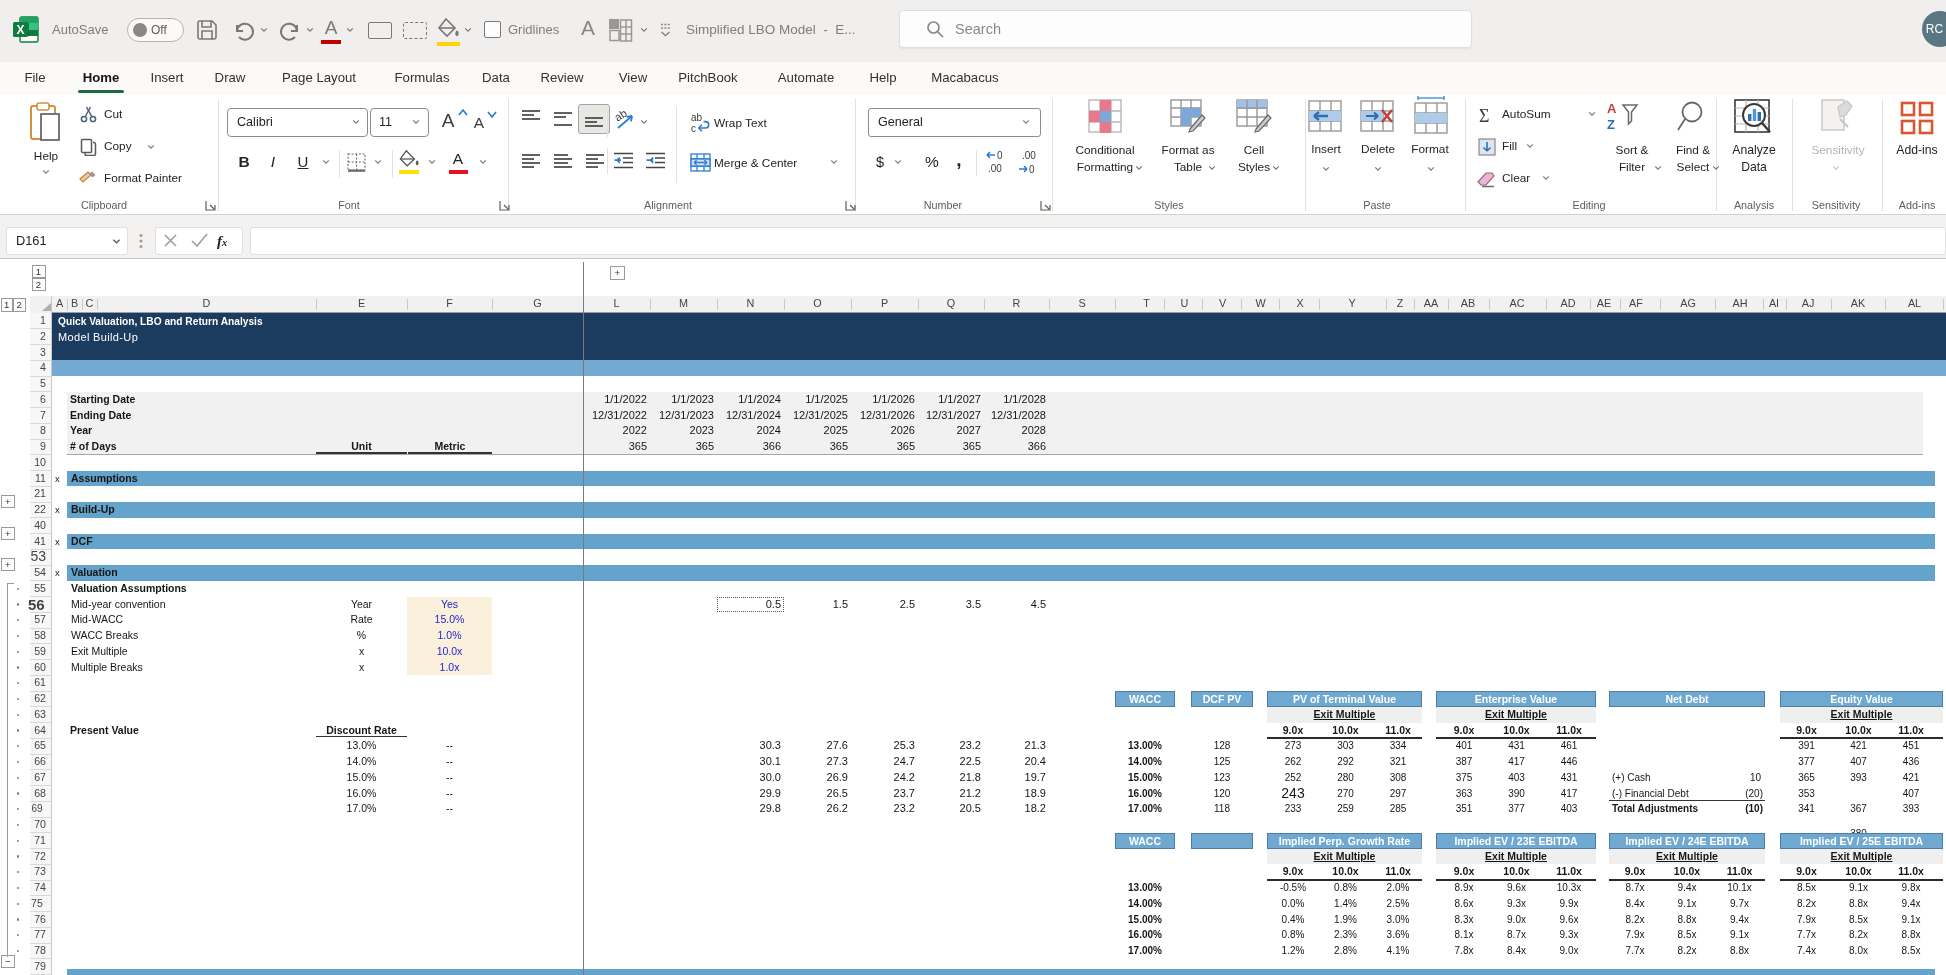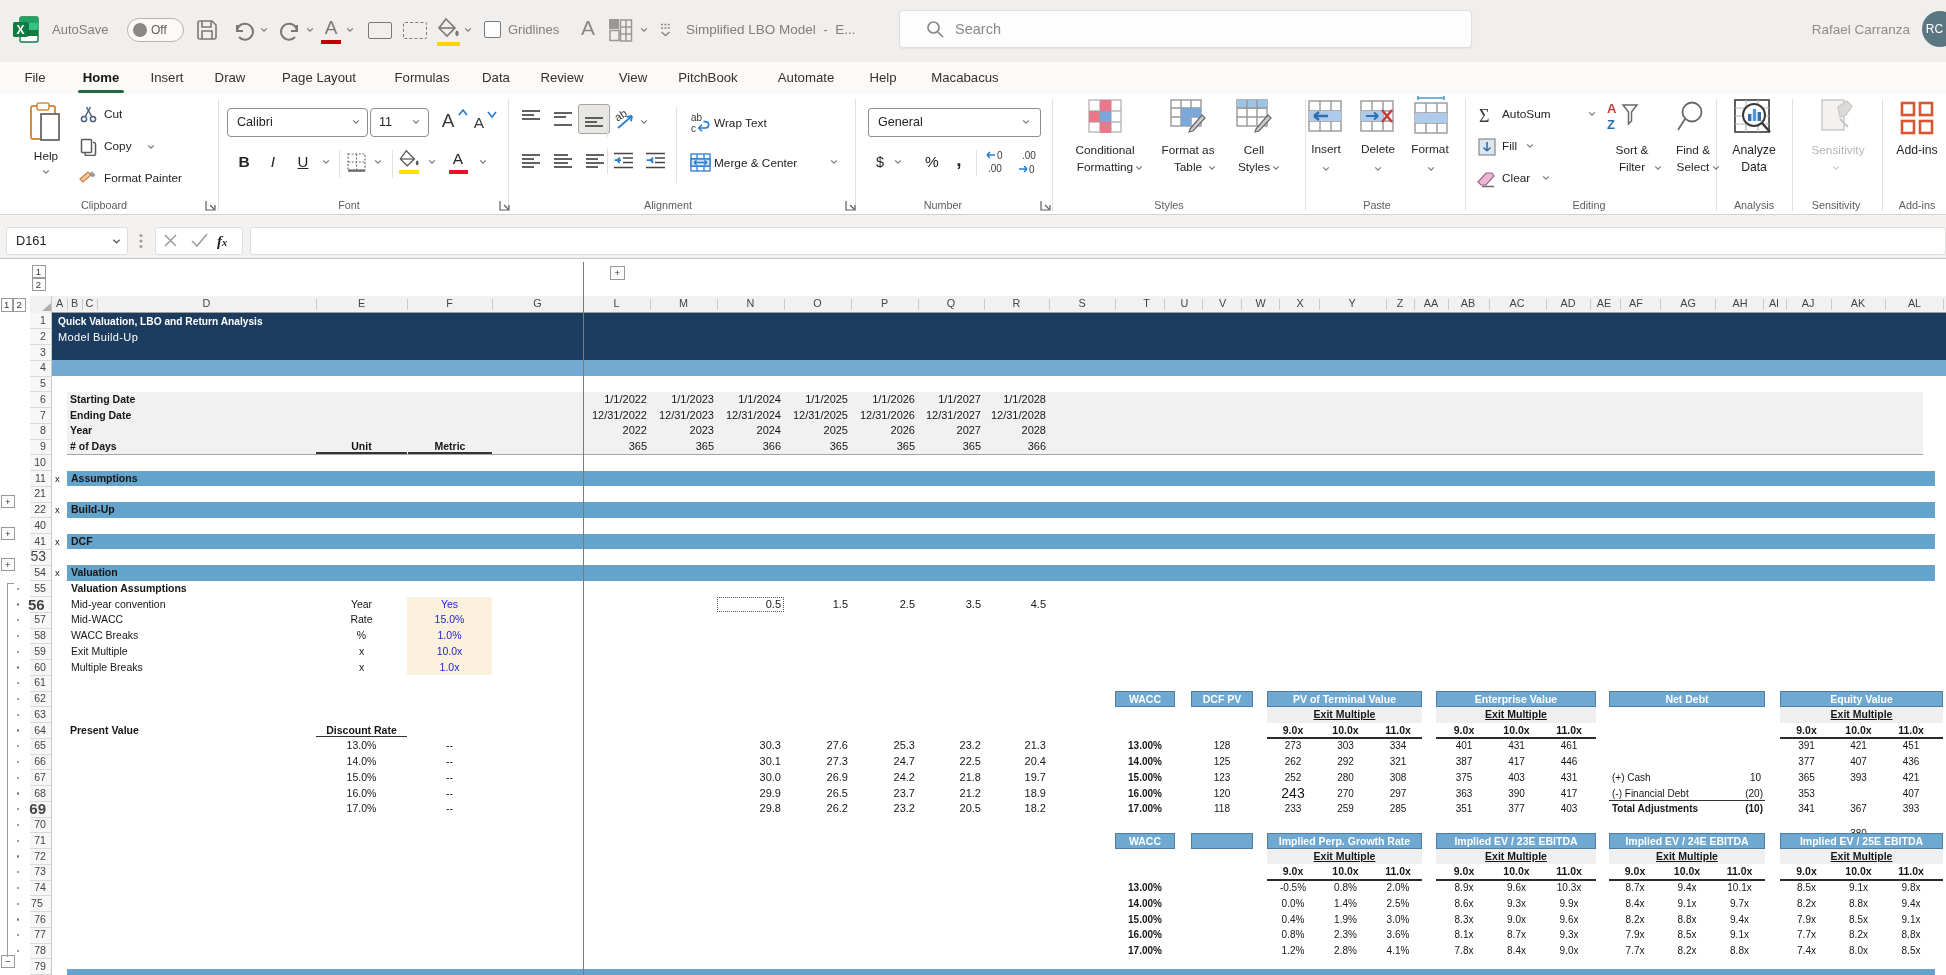--- a/index.html
+++ b/index.html
@@ -73,21 +73,20 @@
       <path d="M3 2.5 h9 M3 6 h9" stroke-dasharray="2 1.4"></path>
       <path d="M3.5 10 L7.5 13.5 L11.5 10"></path>
     </svg>
 <div class="ap" style="left:686.0px;top:0.0px;width:260.0px;height:60.0px;font-size:13.5px;font-weight:400;color:#807e7c;text-align:left;line-height:60.0px;white-space:nowrap;">Simplified LBO Model&nbsp;&nbsp;-&nbsp;&nbsp;E...</div>
 <div class="ap" style="left:899.0px;top:10.0px;width:573.0px;height:38.0px;background:#fdfdfd;border:1px solid #e1dfdd;border-radius:4px;box-shadow:0 1px 2px rgba(0,0,0,.06);"></div>
 <svg class="ap" style="left:925px;top:19px" width="20" height="20" viewBox="0 0 20 20" fill="none" stroke="#8a8886" stroke-width="1.7">
       <circle cx="8.5" cy="8.5" r="5.5"></circle>
       <path d="M12.8 12.8 L18 18"></path>
     </svg>
 <div class="ap" style="left:955.0px;top:10.0px;width:100.0px;height:38.0px;font-size:14.5px;font-weight:400;color:#8a8886;text-align:left;line-height:38.0px;white-space:nowrap;">Search</div>
-<div class="ap" style="left:1770.0px;top:0.0px;width:140.0px;height:60.0px;font-size:13.5px;font-weight:400;color:#8f8d8b;text-align:right;line-height:60.0px;white-space:nowrap;">Rafael Carranza</div>
 <div class="ap" style="left:1922.0px;top:11.0px;width:36.0px;height:36.0px;background:#5b7683;border-radius:50%;"></div>
 <div class="ap" style="left:1922.0px;top:11.0px;width:25.0px;height:36.0px;font-size:12.0px;font-weight:400;color:#fff;text-align:center;line-height:36.0px;white-space:nowrap;">RC</div>
 <div class="ap" style="left:0.0px;top:62.0px;width:1946.0px;height:33.0px;background:#fbfaf9;"></div>
 <div class="ap" style="left:-35.0px;top:62.0px;width:140.0px;height:31.0px;font-size:13.2px;font-weight:400;color:#33312f;text-align:center;line-height:31.0px;white-space:nowrap;">File</div>
 <div class="ap" style="left:31.0px;top:62.0px;width:140.0px;height:31.0px;font-size:13.2px;font-weight:700;color:#151514;text-align:center;line-height:31.0px;white-space:nowrap;">Home</div>
 <div class="ap" style="left:97.0px;top:62.0px;width:140.0px;height:31.0px;font-size:13.2px;font-weight:400;color:#33312f;text-align:center;line-height:31.0px;white-space:nowrap;">Insert</div>
 <div class="ap" style="left:160.0px;top:62.0px;width:140.0px;height:31.0px;font-size:13.2px;font-weight:400;color:#33312f;text-align:center;line-height:31.0px;white-space:nowrap;">Draw</div>
 <div class="ap" style="left:249.0px;top:62.0px;width:140.0px;height:31.0px;font-size:13.2px;font-weight:400;color:#33312f;text-align:center;line-height:31.0px;white-space:nowrap;">Page Layout</div>
 <div class="ap" style="left:352.0px;top:62.0px;width:140.0px;height:31.0px;font-size:13.2px;font-weight:400;color:#33312f;text-align:center;line-height:31.0px;white-space:nowrap;">Formulas</div>
 <div class="ap" style="left:426.0px;top:62.0px;width:140.0px;height:31.0px;font-size:13.2px;font-weight:400;color:#33312f;text-align:center;line-height:31.0px;white-space:nowrap;">Data</div>
@@ -591,21 +590,21 @@
 <div class="ap" style="left:28.0px;top:722.5px;width:18.0px;height:15.8px;font-size:10.6px;font-weight:400;color:#444;text-align:right;line-height:15.8px;white-space:nowrap;">64</div>
 <div class="ap" style="left:30.0px;top:753.5px;width:21.0px;height:1.0px;background:#d9d9d9;"></div>
 <div class="ap" style="left:28.0px;top:738.2px;width:18.0px;height:15.8px;font-size:10.6px;font-weight:400;color:#444;text-align:right;line-height:15.8px;white-space:nowrap;">65</div>
 <div class="ap" style="left:30.0px;top:769.2px;width:21.0px;height:1.0px;background:#d9d9d9;"></div>
 <div class="ap" style="left:28.0px;top:754.0px;width:18.0px;height:15.8px;font-size:10.6px;font-weight:400;color:#444;text-align:right;line-height:15.8px;white-space:nowrap;">66</div>
 <div class="ap" style="left:30.0px;top:785.0px;width:21.0px;height:1.0px;background:#d9d9d9;"></div>
 <div class="ap" style="left:28.0px;top:769.8px;width:18.0px;height:15.8px;font-size:10.6px;font-weight:400;color:#444;text-align:right;line-height:15.8px;white-space:nowrap;">67</div>
 <div class="ap" style="left:30.0px;top:800.8px;width:21.0px;height:1.0px;background:#d9d9d9;"></div>
 <div class="ap" style="left:28.0px;top:785.5px;width:18.0px;height:15.8px;font-size:10.6px;font-weight:400;color:#444;text-align:right;line-height:15.8px;white-space:nowrap;">68</div>
 <div class="ap" style="left:30.0px;top:816.5px;width:21.0px;height:1.0px;background:#d9d9d9;"></div>
-<div class="ap" style="left:28.0px;top:801.2px;width:18.0px;height:15.8px;font-size:15px;font-weight:700;color:#444;text-align:right;line-height:15.8px;white-space:nowrap;">69</div>
+<div class="ap" style="left:28.0px;top:801.2px;width:18.0px;height:15.8px;font-size:10px;font-weight:400;color:#444;text-align:center;line-height:15.8px;white-space:nowrap;">69</div>
 <div class="ap" style="left:30.0px;top:832.2px;width:21.0px;height:1.0px;background:#d9d9d9;"></div>
 <div class="ap" style="left:28.0px;top:817.0px;width:18.0px;height:15.8px;font-size:10.6px;font-weight:400;color:#444;text-align:right;line-height:15.8px;white-space:nowrap;">70</div>
 <div class="ap" style="left:30.0px;top:848.0px;width:21.0px;height:1.0px;background:#d9d9d9;"></div>
 <div class="ap" style="left:28.0px;top:832.8px;width:18.0px;height:15.8px;font-size:10.6px;font-weight:400;color:#444;text-align:right;line-height:15.8px;white-space:nowrap;">71</div>
 <div class="ap" style="left:30.0px;top:863.8px;width:21.0px;height:1.0px;background:#d9d9d9;"></div>
 <div class="ap" style="left:28.0px;top:848.5px;width:18.0px;height:15.8px;font-size:10.6px;font-weight:400;color:#444;text-align:right;line-height:15.8px;white-space:nowrap;">72</div>
 <div class="ap" style="left:30.0px;top:879.5px;width:21.0px;height:1.0px;background:#d9d9d9;"></div>
 <div class="ap" style="left:28.0px;top:864.2px;width:18.0px;height:15.8px;font-size:10.6px;font-weight:400;color:#444;text-align:right;line-height:15.8px;white-space:nowrap;">73</div>
 <div class="ap" style="left:30.0px;top:895.2px;width:21.0px;height:1.0px;background:#d9d9d9;"></div>
 <div class="ap" style="left:28.0px;top:880.0px;width:18.0px;height:15.8px;font-size:10.6px;font-weight:400;color:#444;text-align:right;line-height:15.8px;white-space:nowrap;">74</div>

